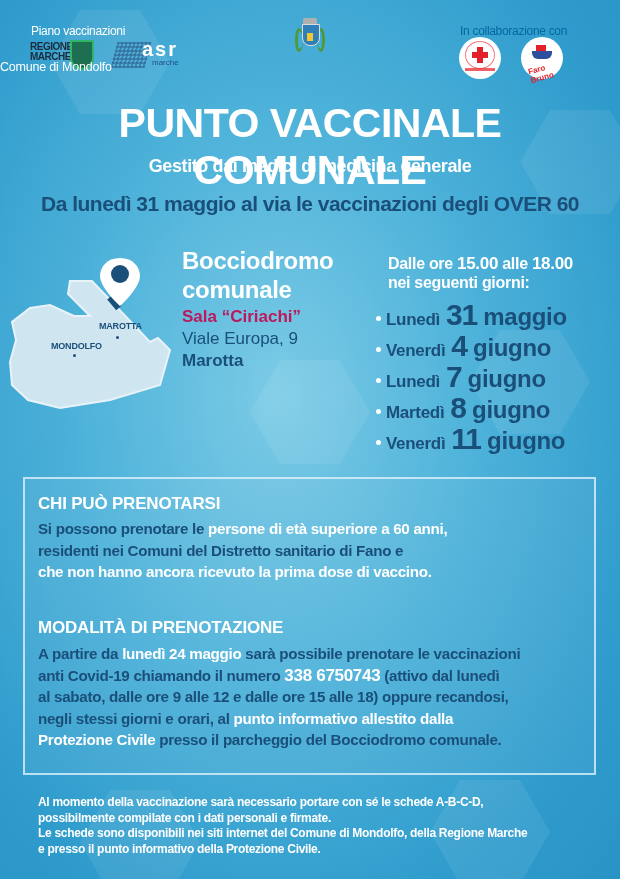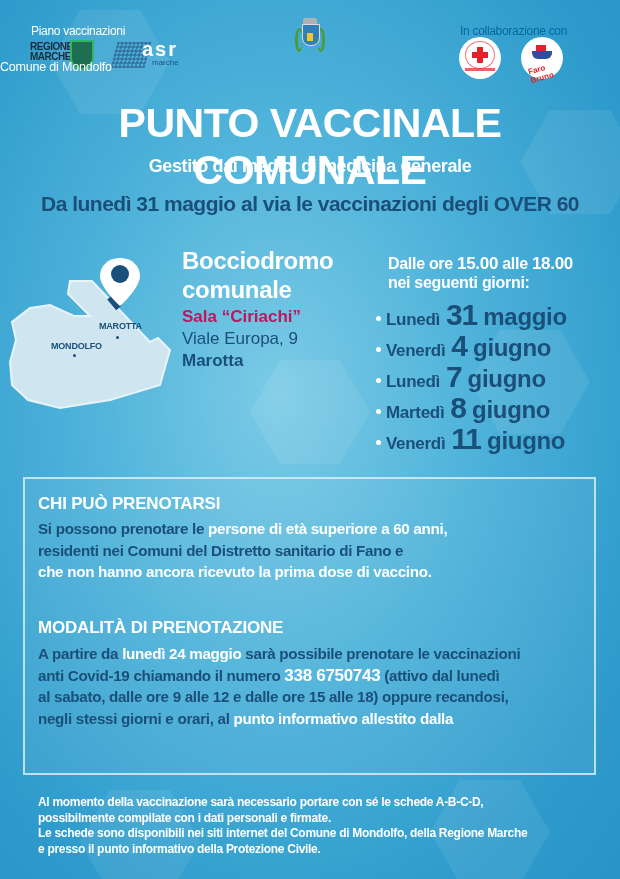--- a/index.html
+++ b/index.html
@@ -187,20 +187,21 @@
   <div>residenti nei Comuni del Distretto sanitario di Fano e</div>
   <div class="hl">che non hanno ancora ricevuto la prima dose di vaccino.</div>
 </div>
 
 <div class="sec-title" style="top:618px;">MODALITÀ DI PRENOTAZIONE</div>
 <div class="para" style="top:643px; line-height:21.5px;">
   <div><span>A partire da </span><span class="hl">lunedì 24 maggio</span><span> sarà possibile prenotare le vaccinazioni</span></div>
   <div><span>anti Covid-19 chiamando il numero </span><span class="hl phone">338 6750743</span><span> (attivo dal lunedì</span></div>
   <div>al sabato, dalle ore 9 alle 12 e dalle ore 15 alle 18) oppure recandosi,</div>
   <div><span>negli stessi giorni e orari, al </span><span class="hl">punto informativo allestito dalla</span></div>
+  <div><span class="hl">Protezione Civile</span><span> presso il parcheggio del Bocciodromo comunale.</span></div>
 </div>
 
 <div class="footnote">
   <div>Al momento della vaccinazione sarà necessario portare con sé le schede A-B-C-D,</div>
   <div>possibilmente compilate con i dati personali e firmate.</div>
   <div>Le schede sono disponibili nei siti internet del Comune di Mondolfo, della Regione Marche</div>
   <div>e presso il punto informativo della Protezione Civile.</div>
 </div>
 
 </body></html>

